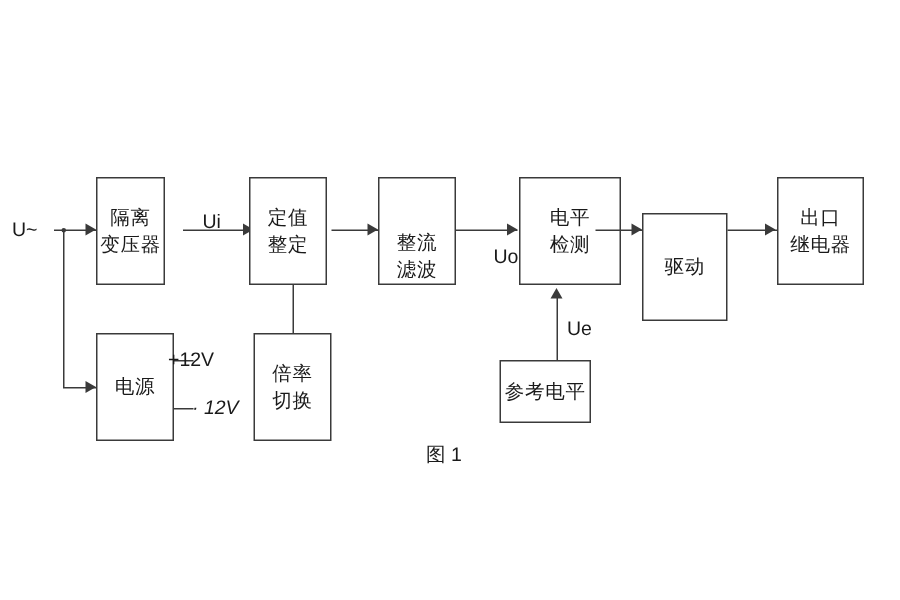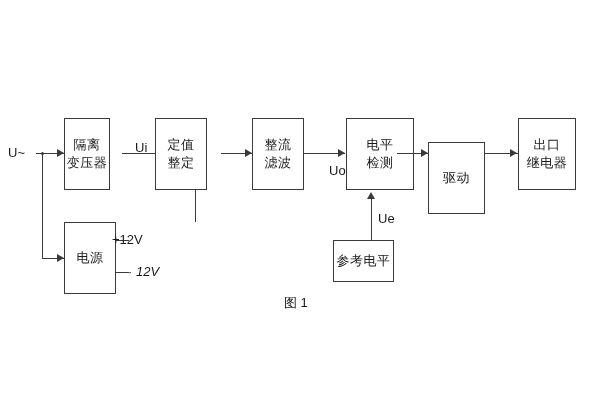--- a/index.html
+++ b/index.html
@@ -99,29 +99,29 @@
 
   <div class="box" style="left:64px; top:118px; width:46px; height:72px;">
     <span class="line">隔离</span>
     <span class="line">变压器</span>
   </div>
 
   <div class="label" style="left:135px; top:140px;">Ui</div>
   <div class="hline" style="left:122px; top:153px; width:47px;"></div>
   <div class="arrow-r" style="left:162px; top:149px;"></div>
 
-  <div class="box" style="left:155px; top:118px; width:52px; height:72px;text-align:center;">
+  <div class="box" style="left:166px; top:118px; width:52px; height:72px;text-align:center;">
     <span class="line">定值</span>
     <span class="line">整定</span>
   </div>
 
   <div class="hline" style="left:221px; top:153px; width:31px;"></div>
   <div class="arrow-r" style="left:245px; top:149px;"></div>
 
-  <div class="box" style="left:252px; top:118px; width:52px; height:72px;">
+  <div class="box" style="left:252px; top:118px; width:52px; height:72px;justify-content:flex-end;">
     <span class="line">整流</span>
     <span class="line">滤波</span>
   </div>
 
   <div class="label" style="left:329px; top:136px;margin-top:27px;">Uo</div>
   <div class="hline" style="left:304px; top:153px; width:41px;"></div>
   <div class="arrow-r" style="left:338px; top:149px;"></div>
 
   <div class="box" style="left:346px; top:118px; width:68px; height:72px;">
     <span class="line">电平</span>
@@ -146,20 +146,24 @@
     <span class="line">出口</span>
     <span class="line">继电器</span>
   </div>
 
   <div class="hline" style="left:116px; top:240px; width:13px;"></div>
   <div class="label" style="left:112px; top:232px;">+12V</div>
 
   <div class="hline" style="left:116px; top:272px; width:13px;"></div>
   <div class="label" style="left:128px; top:264px;font-style:italic;">· 12V</div>
 
+  <div class="box" style="left:169px; top:222px; width:52px; height:72px;">
+    <span class="line">倍率</span>
+    <span class="line">切换</span>
+  </div>
 
   <div class="vline" style="left:195px; top:190px; height:32px;"></div>
 
   <div class="box" style="left:333px; top:240px; width:61px; height:42px;">
     <span class="line">参考电平</span>
   </div>
 
   <div class="vline" style="left:371px; top:198px; height:42px;"></div>
   <div class="arrow-u" style="left:367px; top:192px;"></div>
   <div class="label" style="left:378px; top:211px;">Ue</div>

